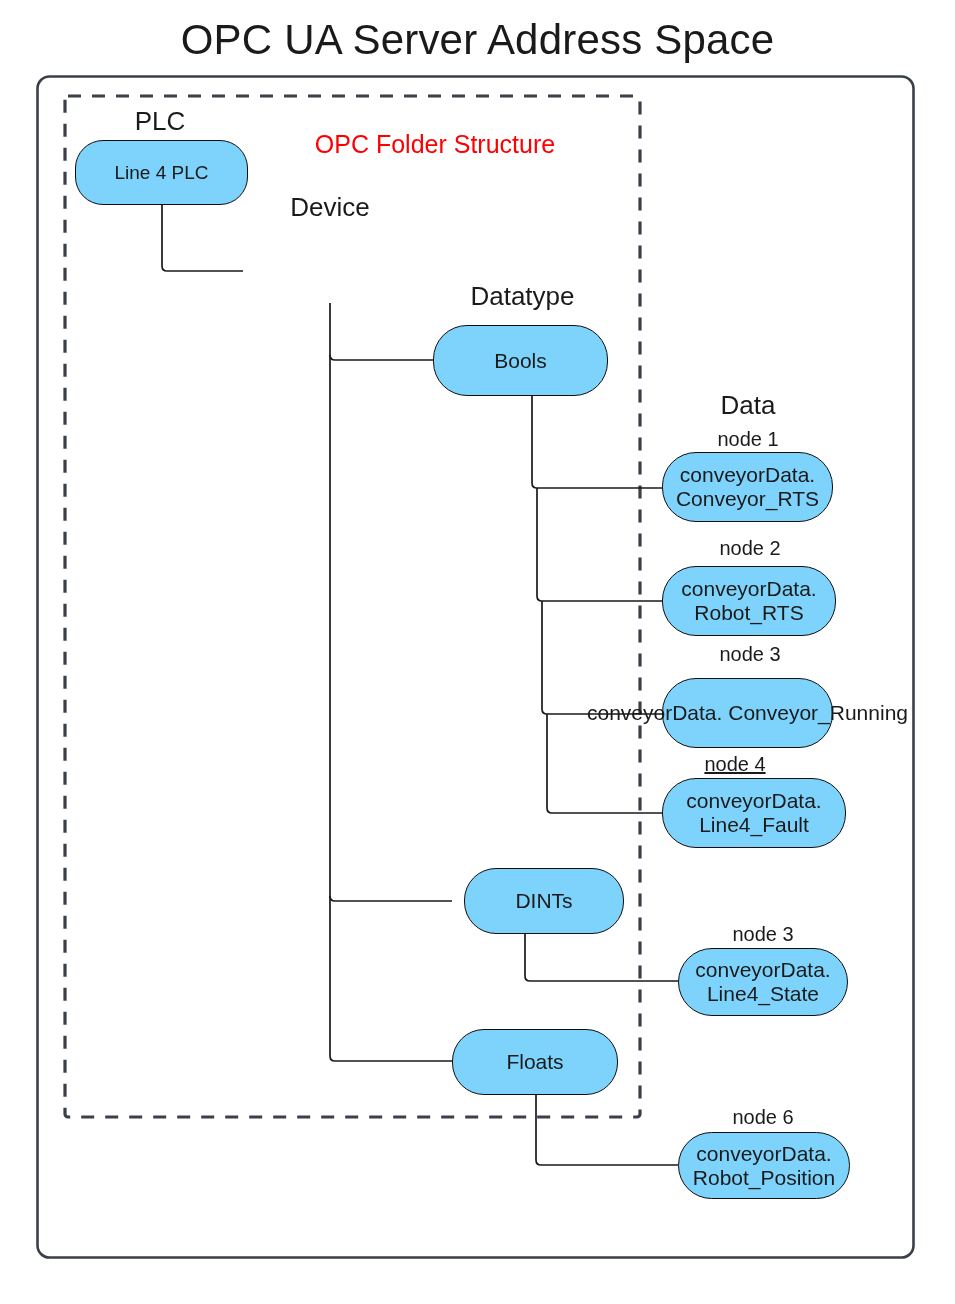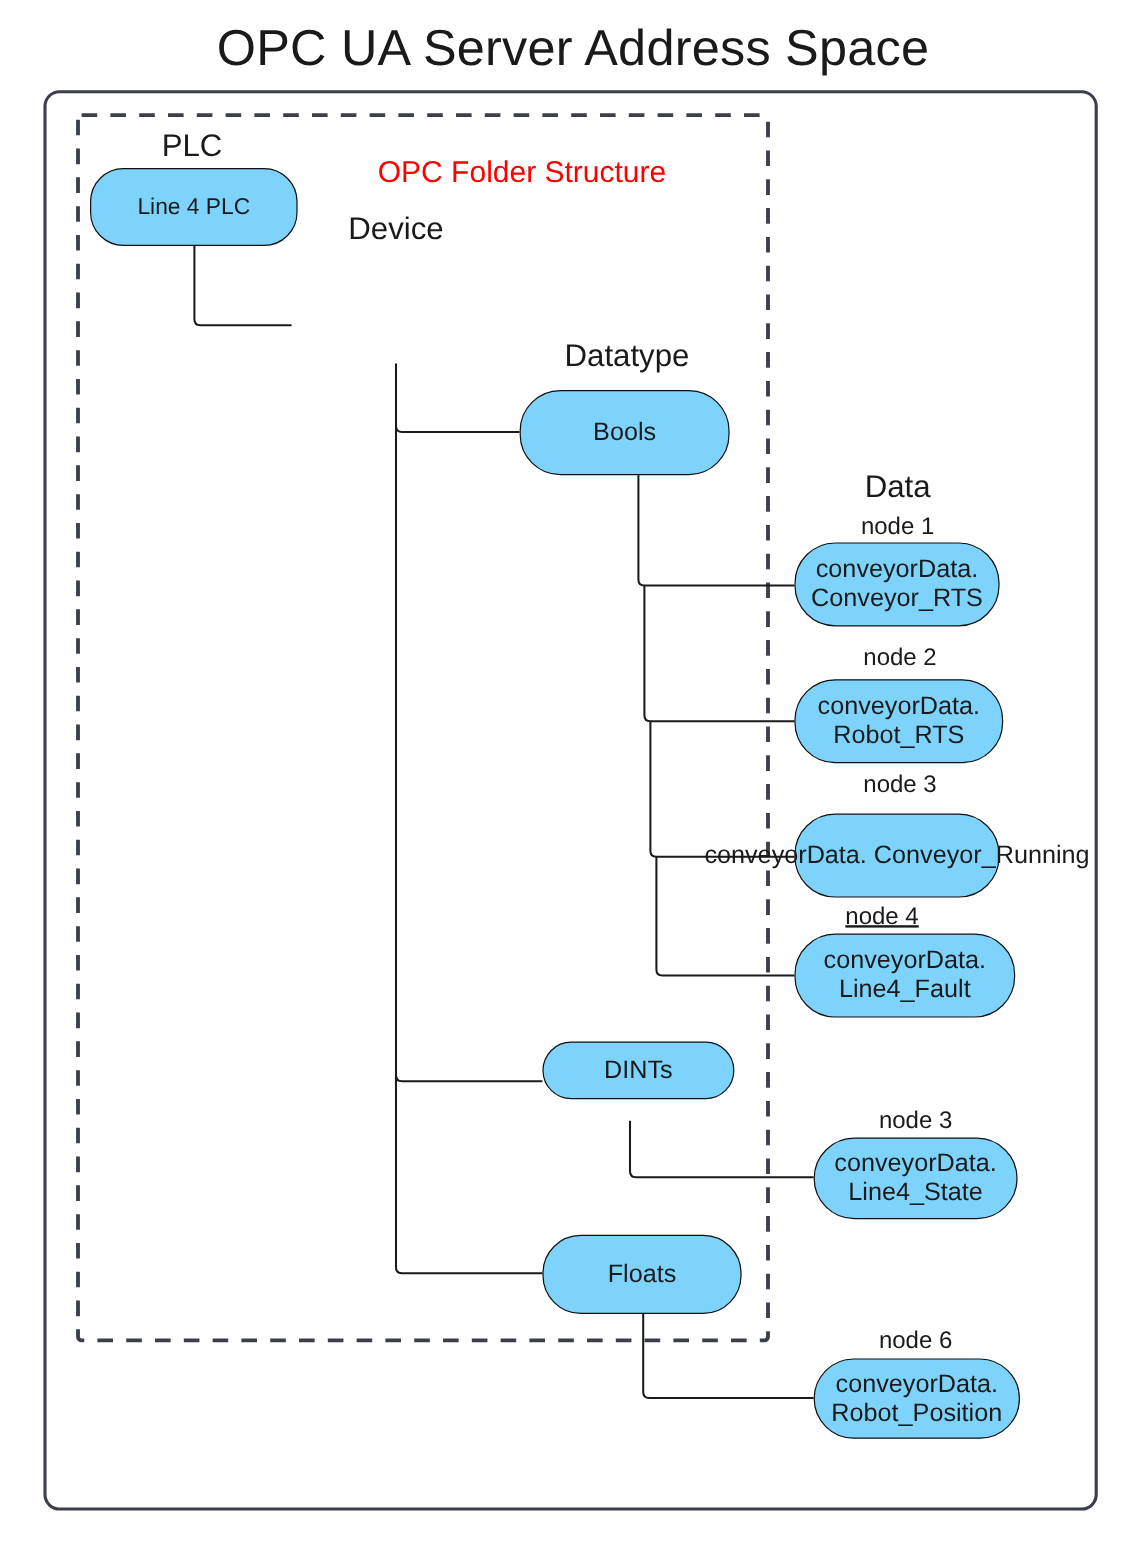--- a/index.html
+++ b/index.html
@@ -111,36 +111,36 @@
       <path d="M 542 601 L 542 709 Q 542 714 547 714 L 662 714"></path>
       <path d="M 547 714 L 547 808 Q 547 813 552 813 L 662 813"></path>
 
       <path d="M 525 934 L 525 976 Q 525 981 530 981 L 678 981"></path>
 
       <path d="M 536 1094 L 536 1160 Q 536 1165 541 1165 L 678 1165"></path>
     </g>
   </svg>
 
   <div class="group-label" style="left:100px; top:106px; width:120px;">PLC</div>
-  <div class="group-label" style="left:270px; top:175px; width:120px;">Device</div>
+  <div class="group-label" style="left:270px; top:192px; width:120px;">Device</div>
   <div class="group-label" style="left:460px; top:281px; width:125px;">Datatype</div>
   <div class="group-label" style="left:688px; top:390px; width:120px;">Data</div>
 
   <div class="section-label-red" style="left:285px; top:130px; width:300px;">OPC Folder Structure</div>
 
   <div class="node-box node-small" style="left:75px; top:140px; width:173px; height:65px; border-radius:28px;">
     <span class="node-text">Line 4 PLC</span>
   </div>
 
 
   <div class="node-box node-med" style="left:433px; top:325px; width:175px; height:71px; border-radius:34px;">
     <span class="node-text">Bools</span>
   </div>
 
-  <div class="node-box node-med" style="left:452px; top:868px; width:160px; height:48px; border-radius:32px;">
+  <div class="node-box node-med" style="left:464px; top:868px; width:160px; height:66px; border-radius:32px;">
     <span class="node-text">DINTs</span>
   </div>
 
   <div class="node-box node-med" style="left:452px; top:1029px; width:166px; height:66px; border-radius:32px;">
     <span class="node-text">Floats</span>
   </div>
 
   <div class="node-label" style="left:688px; top:428px; width:120px;">node 1</div>
   <div class="node-label" style="left:690px; top:537px; width:120px;">node 2</div>
   <div class="node-label" style="left:690px; top:643px; width:120px;">node 3</div>

